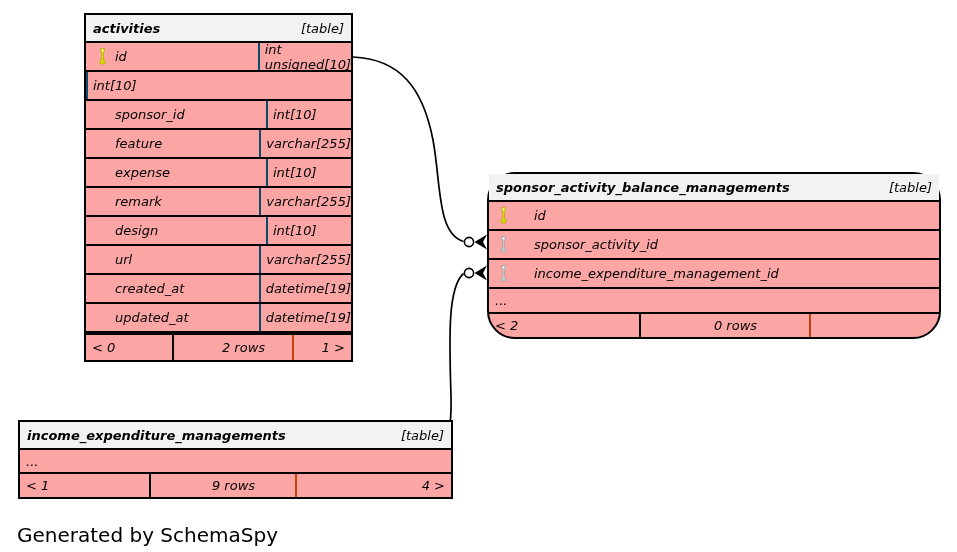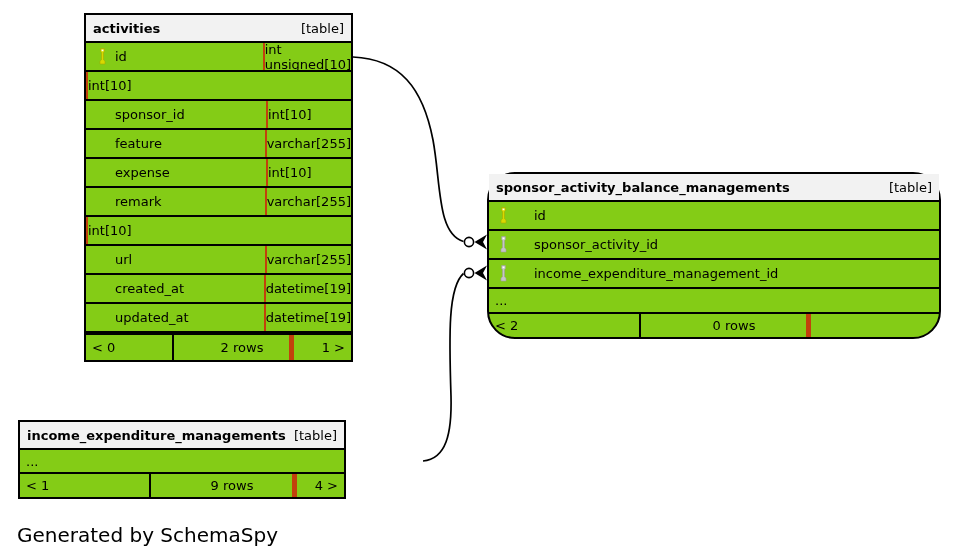--- a/index.html
+++ b/index.html
@@ -10,21 +10,22 @@
     height: 552px;
     background: #ffffff;
     font-family: "DejaVu Sans", "Liberation Sans", sans-serif;
     font-size: 13px;
     color: #000000;
     overflow: hidden;
   }
   .db-table {
     position: absolute;
     border: 2px solid #000000;
-    background: #84cc16;
+    background: #fca5a5;
+    font-style: italic;
   }
   .tbl-header {
     display: flex;
     align-items: center;
     justify-content: space-between;
     height: 28px;
     padding: 0 7px;
     background: #f2f2f2;
     border-bottom: 2px solid #000000;
   }
@@ -41,21 +42,22 @@
   .name-cell {
     display: flex;
     align-items: center;
     position: relative;
   }
   .t-activities .name-cell { width: 136px; }
   .type-cell {
     flex: 1;
     display: flex;
     align-items: center;
-    border-left: 2px solid #c2410c;
+    border-left: 2px solid #0c4a6e;
+    padding-left: 5px;
   }
   .key-slot {
     width: 10px;
     display: flex;
     align-items: center;
     justify-content: center;
     flex: 0 0 auto;
   }
   .t-activities .key-slot { margin-left: 11px; margin-right: 8px; }
   .t-sabm .key-slot { margin-left: 9px; margin-right: 26px; }
@@ -67,40 +69,40 @@
   }
   .tbl-footer {
     display: flex;
     align-items: stretch;
   }
   .foot-cell {
     display: flex;
     align-items: center;
     padding: 0 6px;
   }
-  .foot-cell.mid { justify-content: center; border-left: 2px solid #000000; border-right: 5px solid #c2410c; padding-left: 27px; }
+  .foot-cell.mid { justify-content: center; border-left: 2px solid #000000; border-right: 2px solid #c2410c; padding-left: 27px; }
   .foot-cell.right { justify-content: flex-end; flex: 1; }
 
   
   .t-activities { left: 84px; top: 13px; width: 269px; }
   .t-activities .col-row { height: 29px; }
   .t-activities .tbl-footer { height: 27px; }
   .t-activities .foot-cell.left { width: 86px; }
   .t-activities .foot-cell.mid { width: 122px; }
 
   
   .t-sabm { left: 487px; top: 172px; width: 454px; border-radius: 28px; }
   .t-sabm .col-row { height: 29px; }
   .t-sabm .ellipsis-row { height: 25px; }
   .t-sabm .tbl-footer { height: 23px; }
   .t-sabm .foot-cell.left { width: 150px; }
   .t-sabm .foot-cell.mid { width: 172px; }
 
   
-  .t-iem { left: 18px; top: 420px; width: 328px; }
+  .t-iem { left: 18px; top: 420px; width: 435px; }
   .t-iem .ellipsis-row { height: 24px; }
   .t-iem .tbl-footer { height: 23px; }
   .t-iem .foot-cell.left { width: 129px; }
   .t-iem .foot-cell.mid { width: 148px; }
 
   #rel-svg {
     position: absolute;
     left: 0; top: 0;
     width: 957px; height: 552px;
     pointer-events: none;
@@ -171,20 +173,24 @@
       <div class="type-cell">int[10]</div>
     </div>
     <div class="col-row">
       <div class="name-cell">
           <span class="key-slot"></span>
           <span>remark</span>
         </div>
       <div class="type-cell">varchar[255]</div>
     </div>
     <div class="col-row">
+      <div class="name-cell">
+          <span class="key-slot"></span>
+          <span>design</span>
+        </div>
       <div class="type-cell">int[10]</div>
     </div>
     <div class="col-row">
       <div class="name-cell">
           <span class="key-slot"></span>
           <span>url</span>
         </div>
       <div class="type-cell">varchar[255]</div>
     </div>
     <div class="col-row">

